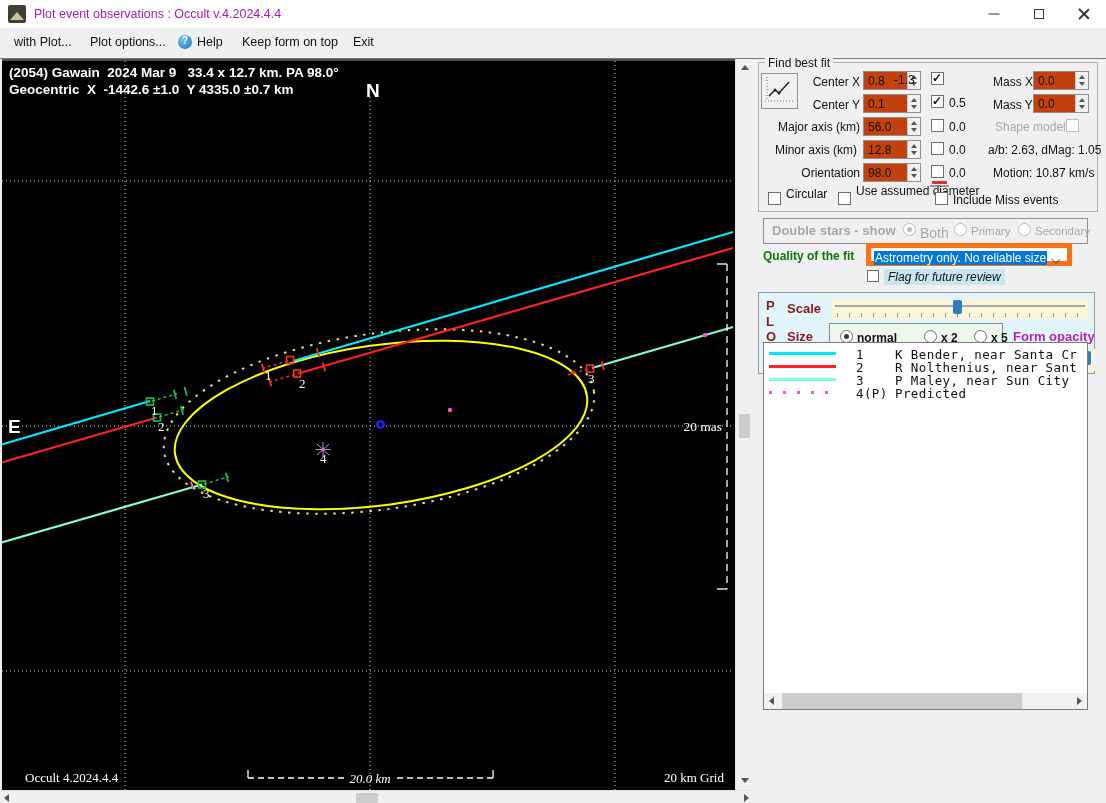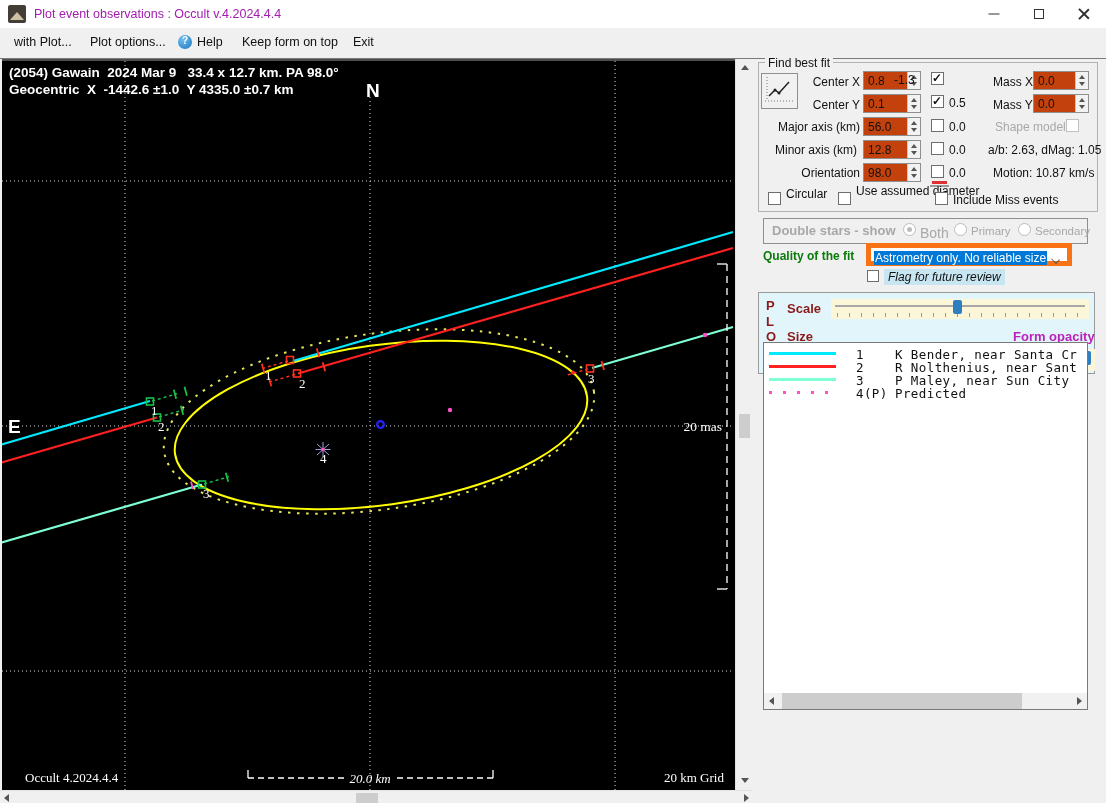--- a/index.html
+++ b/index.html
@@ -362,20 +362,28 @@
     <span class="plot-letter" style="top:52px;">T</span>
 
     <div class="rp-label maroon" style="left:28px; top:8px;">Scale</div>
     <div class="slider" style="left:72px; top:6px; width:258px; height:20px;">
       <div class="track"></div>
       <div class="ticks"></div>
       <div class="thumb" style="left:122px;"></div>
     </div>
 
     <div class="rp-label maroon" style="left:28px; top:36px;">Size</div>
+    <div id="size-group">
+      <span class="radio sel" style="left:10px; top:6px;"></span>
+      <div class="rp-label" style="left:27px; top:7px; font-weight:bold;">normal</div>
+      <span class="radio" style="left:94px; top:6px;"></span>
+      <div class="rp-label" style="left:111px; top:7px; font-weight:bold;">x 2</div>
+      <span class="radio" style="left:144px; top:6px;"></span>
+      <div class="rp-label" style="left:161px; top:7px; font-weight:bold;">x 5</div>
+    </div>
     <div class="rp-label" style="left:254px; top:36px; font-weight:bold; font-size:13px; color:#bb22bb;">Form opacity</div>
 
     <div class="rp-label maroon" style="left:28px; top:62px;">Scroll range x1.25</div>
     <span class="cb" style="left:151px; top:62px;"></span>
     <div class="slider" style="left:252px; top:56px; width:84px; height:22px;">
       <div class="track"></div>
       <div class="ticks"></div>
       <div class="thumb" style="left:71px; top:2px;"></div>
     </div>
   </div>

